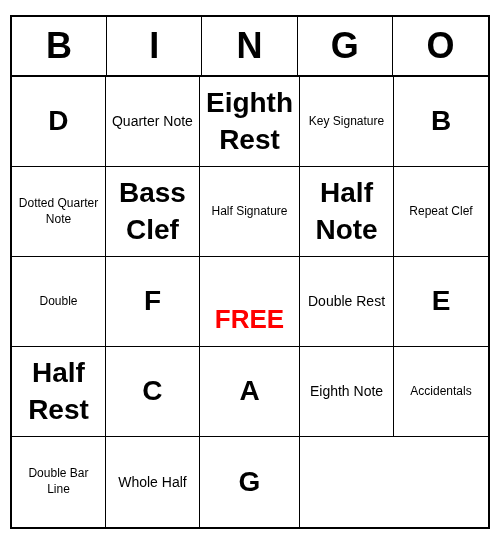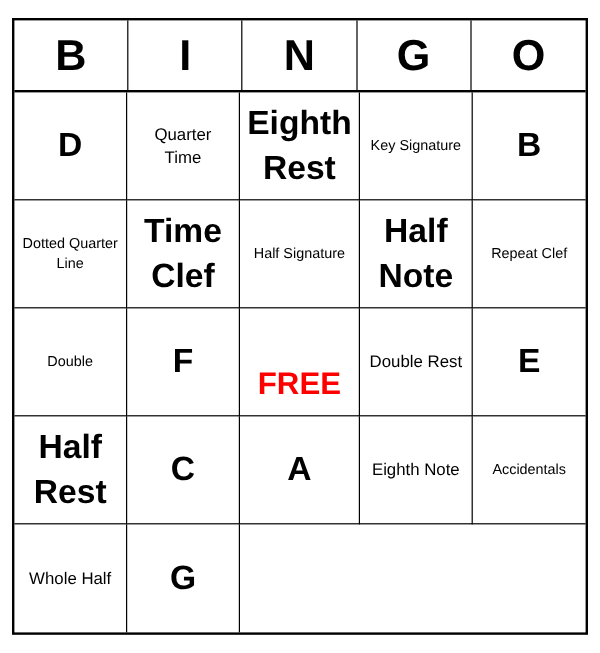--- a/index.html
+++ b/index.html
@@ -77,36 +77,36 @@
       <div class="bingo-header-cell">I</div>
       <div class="bingo-header-cell">N</div>
       <div class="bingo-header-cell">G</div>
       <div class="bingo-header-cell">O</div>
     </div>
   <div class="bingo-grid">
   <div class="cell">
         <span class="cell-text xlarge">D</span>
       </div>
       <div class="cell">
-        <span class="cell-text">Quarter Time</span>
+        <span class="cell-text">Quarter Note</span>
       </div>
       <div class="cell">
         <span class="cell-text large">Eighth Rest</span>
       </div>
       <div class="cell">
         <span class="cell-text small">Key Signature</span>
       </div>
       <div class="cell">
         <span class="cell-text xlarge">B</span>
       </div>
       <div class="cell">
-        <span class="cell-text small">Dotted Quarter Line</span>
+        <span class="cell-text small">Dotted Quarter Note</span>
       </div>
       <div class="cell">
-        <span class="cell-text large">Time Clef</span>
+        <span class="cell-text large">Bass Clef</span>
       </div>
       <div class="cell">
         <span class="cell-text small">Half Signature</span>
       </div>
       <div class="cell">
         <span class="cell-text large">Half Note</span>
       </div>
       <div class="cell">
         <span class="cell-text small">Repeat Clef</span>
       </div>
@@ -134,19 +134,22 @@
       <div class="cell">
         <span class="cell-text xlarge">A</span>
       </div>
       <div class="cell">
         <span class="cell-text">Eighth Note</span>
       </div>
       <div class="cell">
         <span class="cell-text small">Accidentals</span>
       </div>
       <div class="cell">
+        <span class="cell-text small">Double Bar Line</span>
+      </div>
+      <div class="cell">
         <span class="cell-text">Whole Half</span>
       </div>
       <div class="cell">
         <span class="cell-text xlarge">G</span>
       </div>
     </div>
 </div>
 
 </body></html>

